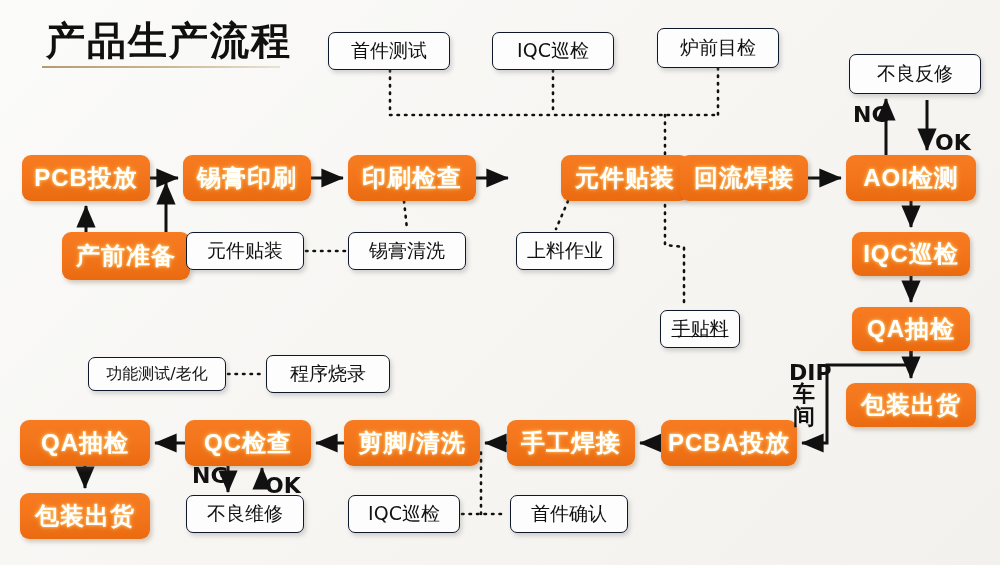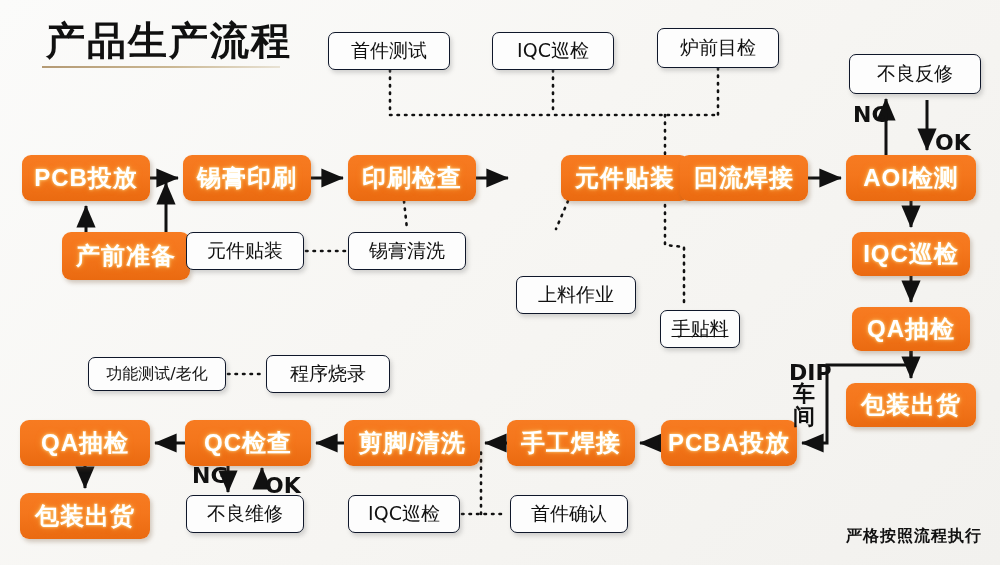--- a/index.html
+++ b/index.html
@@ -134,21 +134,21 @@
   <div class="node" style="left:852px;top:232px;width:118px;height:44px;">IQC巡检</div>
   <div class="node" style="left:852px;top:307px;width:118px;height:44px;">QA抽检</div>
   <div class="node" style="left:846px;top:383px;width:130px;height:44px;">包装出货</div>
 
   <div class="chip" style="left:328px;top:32px;width:122px;height:38px;">首件测试</div>
   <div class="chip" style="left:492px;top:32px;width:122px;height:38px;">IQC巡检</div>
   <div class="chip" style="left:657px;top:28px;width:122px;height:40px;">炉前目检</div>
   <div class="chip" style="left:849px;top:54px;width:132px;height:40px;">不良反修</div>
   <div class="chip" style="left:186px;top:232px;width:118px;height:38px;">元件贴装</div>
   <div class="chip" style="left:348px;top:232px;width:118px;height:38px;">锡膏清洗</div>
-  <div class="chip" style="left:516px;top:232px;width:120px;height:38px;margin-top:44px;">上料作业</div>
+  <div class="chip" style="left:516px;top:232px;width:98px;height:38px;">上料作业</div>
   <div class="chip" style="left:660px;top:310px;width:80px;height:38px;text-decoration:underline;">手贴料</div>
 
   <div class="elabel" style="left:853px;top:102px;">NG</div>
   <div class="elabel" style="left:935px;top:130px;">OK</div>
 
   <div class="node" style="left:661px;top:420px;width:136px;height:46px;">PCBA投放</div>
   <div class="node" style="left:507px;top:420px;width:128px;height:46px;">手工焊接</div>
   <div class="node" style="left:344px;top:420px;width:136px;height:46px;">剪脚/清洗</div>
   <div class="node" style="left:185px;top:420px;width:126px;height:46px;">QC检查</div>
   <div class="node" style="left:20px;top:420px;width:130px;height:46px;">QA抽检</div>
@@ -158,14 +158,13 @@
   <div class="chip" style="left:266px;top:355px;width:124px;height:38px;">程序烧录</div>
   <div class="chip" style="left:186px;top:495px;width:118px;height:38px;">不良维修</div>
   <div class="chip" style="left:348px;top:495px;width:112px;height:38px;">IQC巡检</div>
   <div class="chip" style="left:510px;top:495px;width:118px;height:38px;">首件确认</div>
 
   <div class="elabel" style="left:192px;top:463px;">NG</div>
   <div class="elabel" style="left:265px;top:473px;">OK</div>
   <div class="elabel" style="left:789px;top:360px;">DIP</div>
   <div class="elabel vert" style="left:793px;top:382px;">车<br>间</div>
 
-  <div class="footer">严格按照流程执行</div>
 </div>
 
 </body></html>

